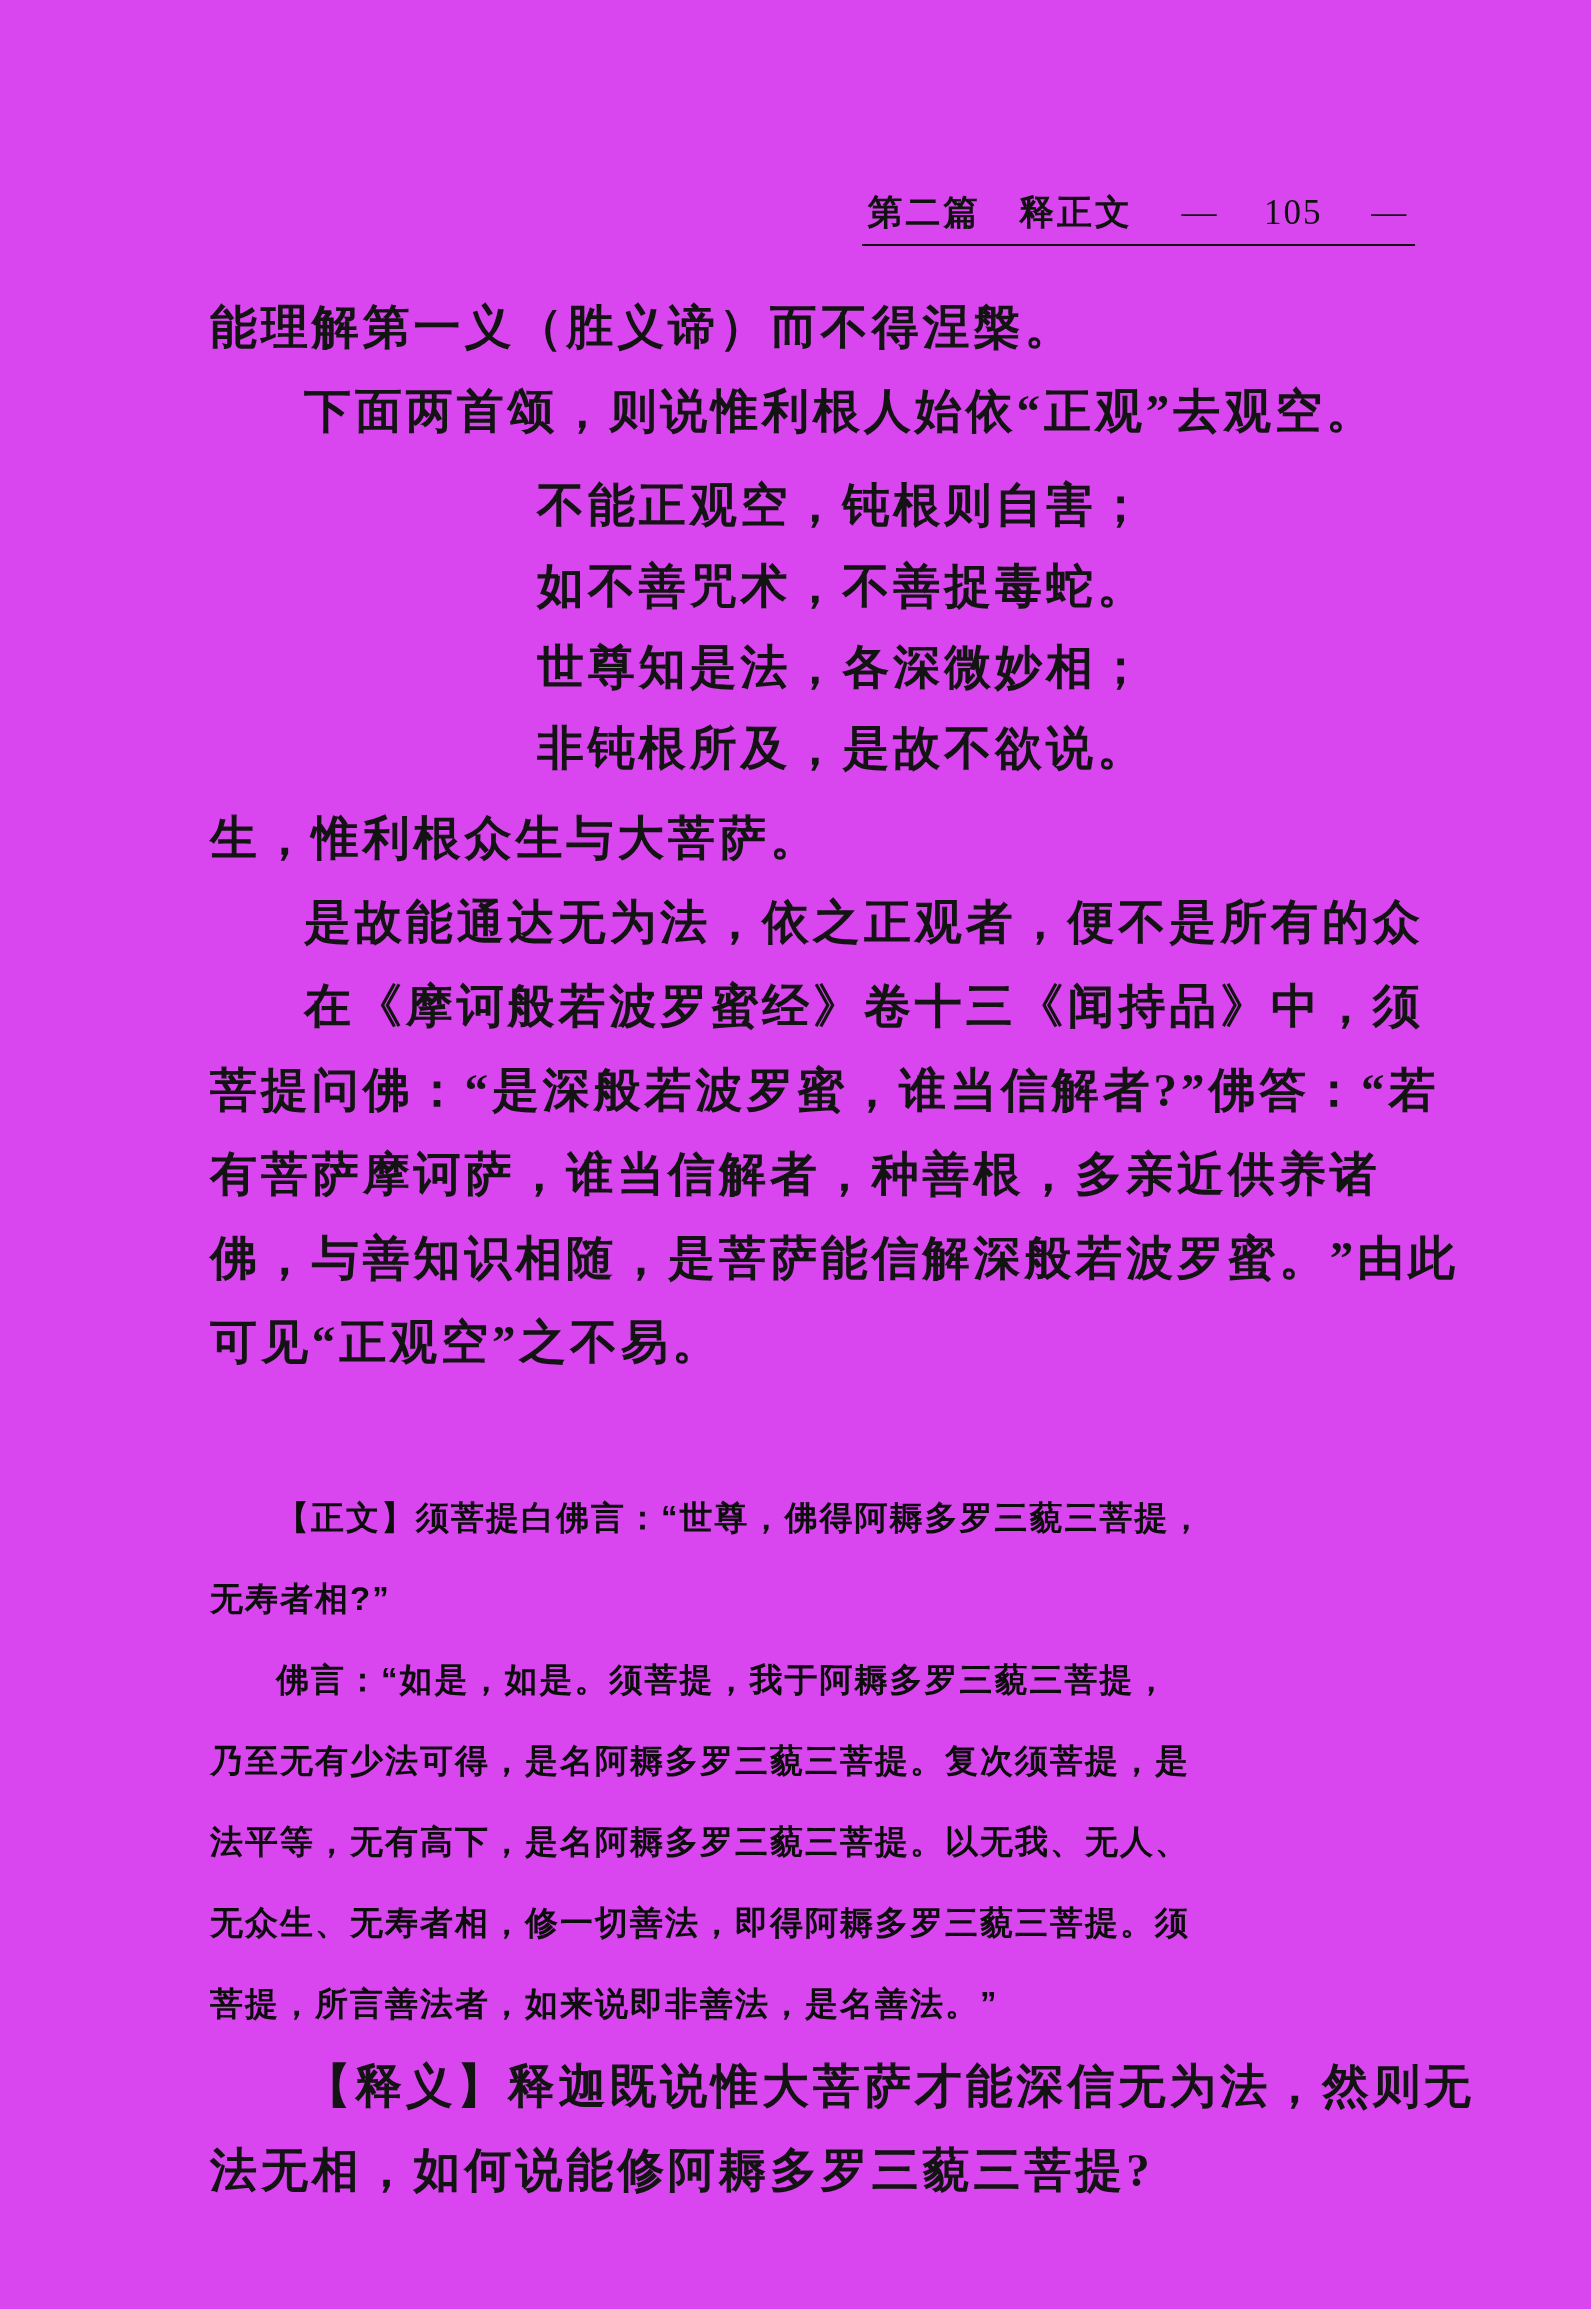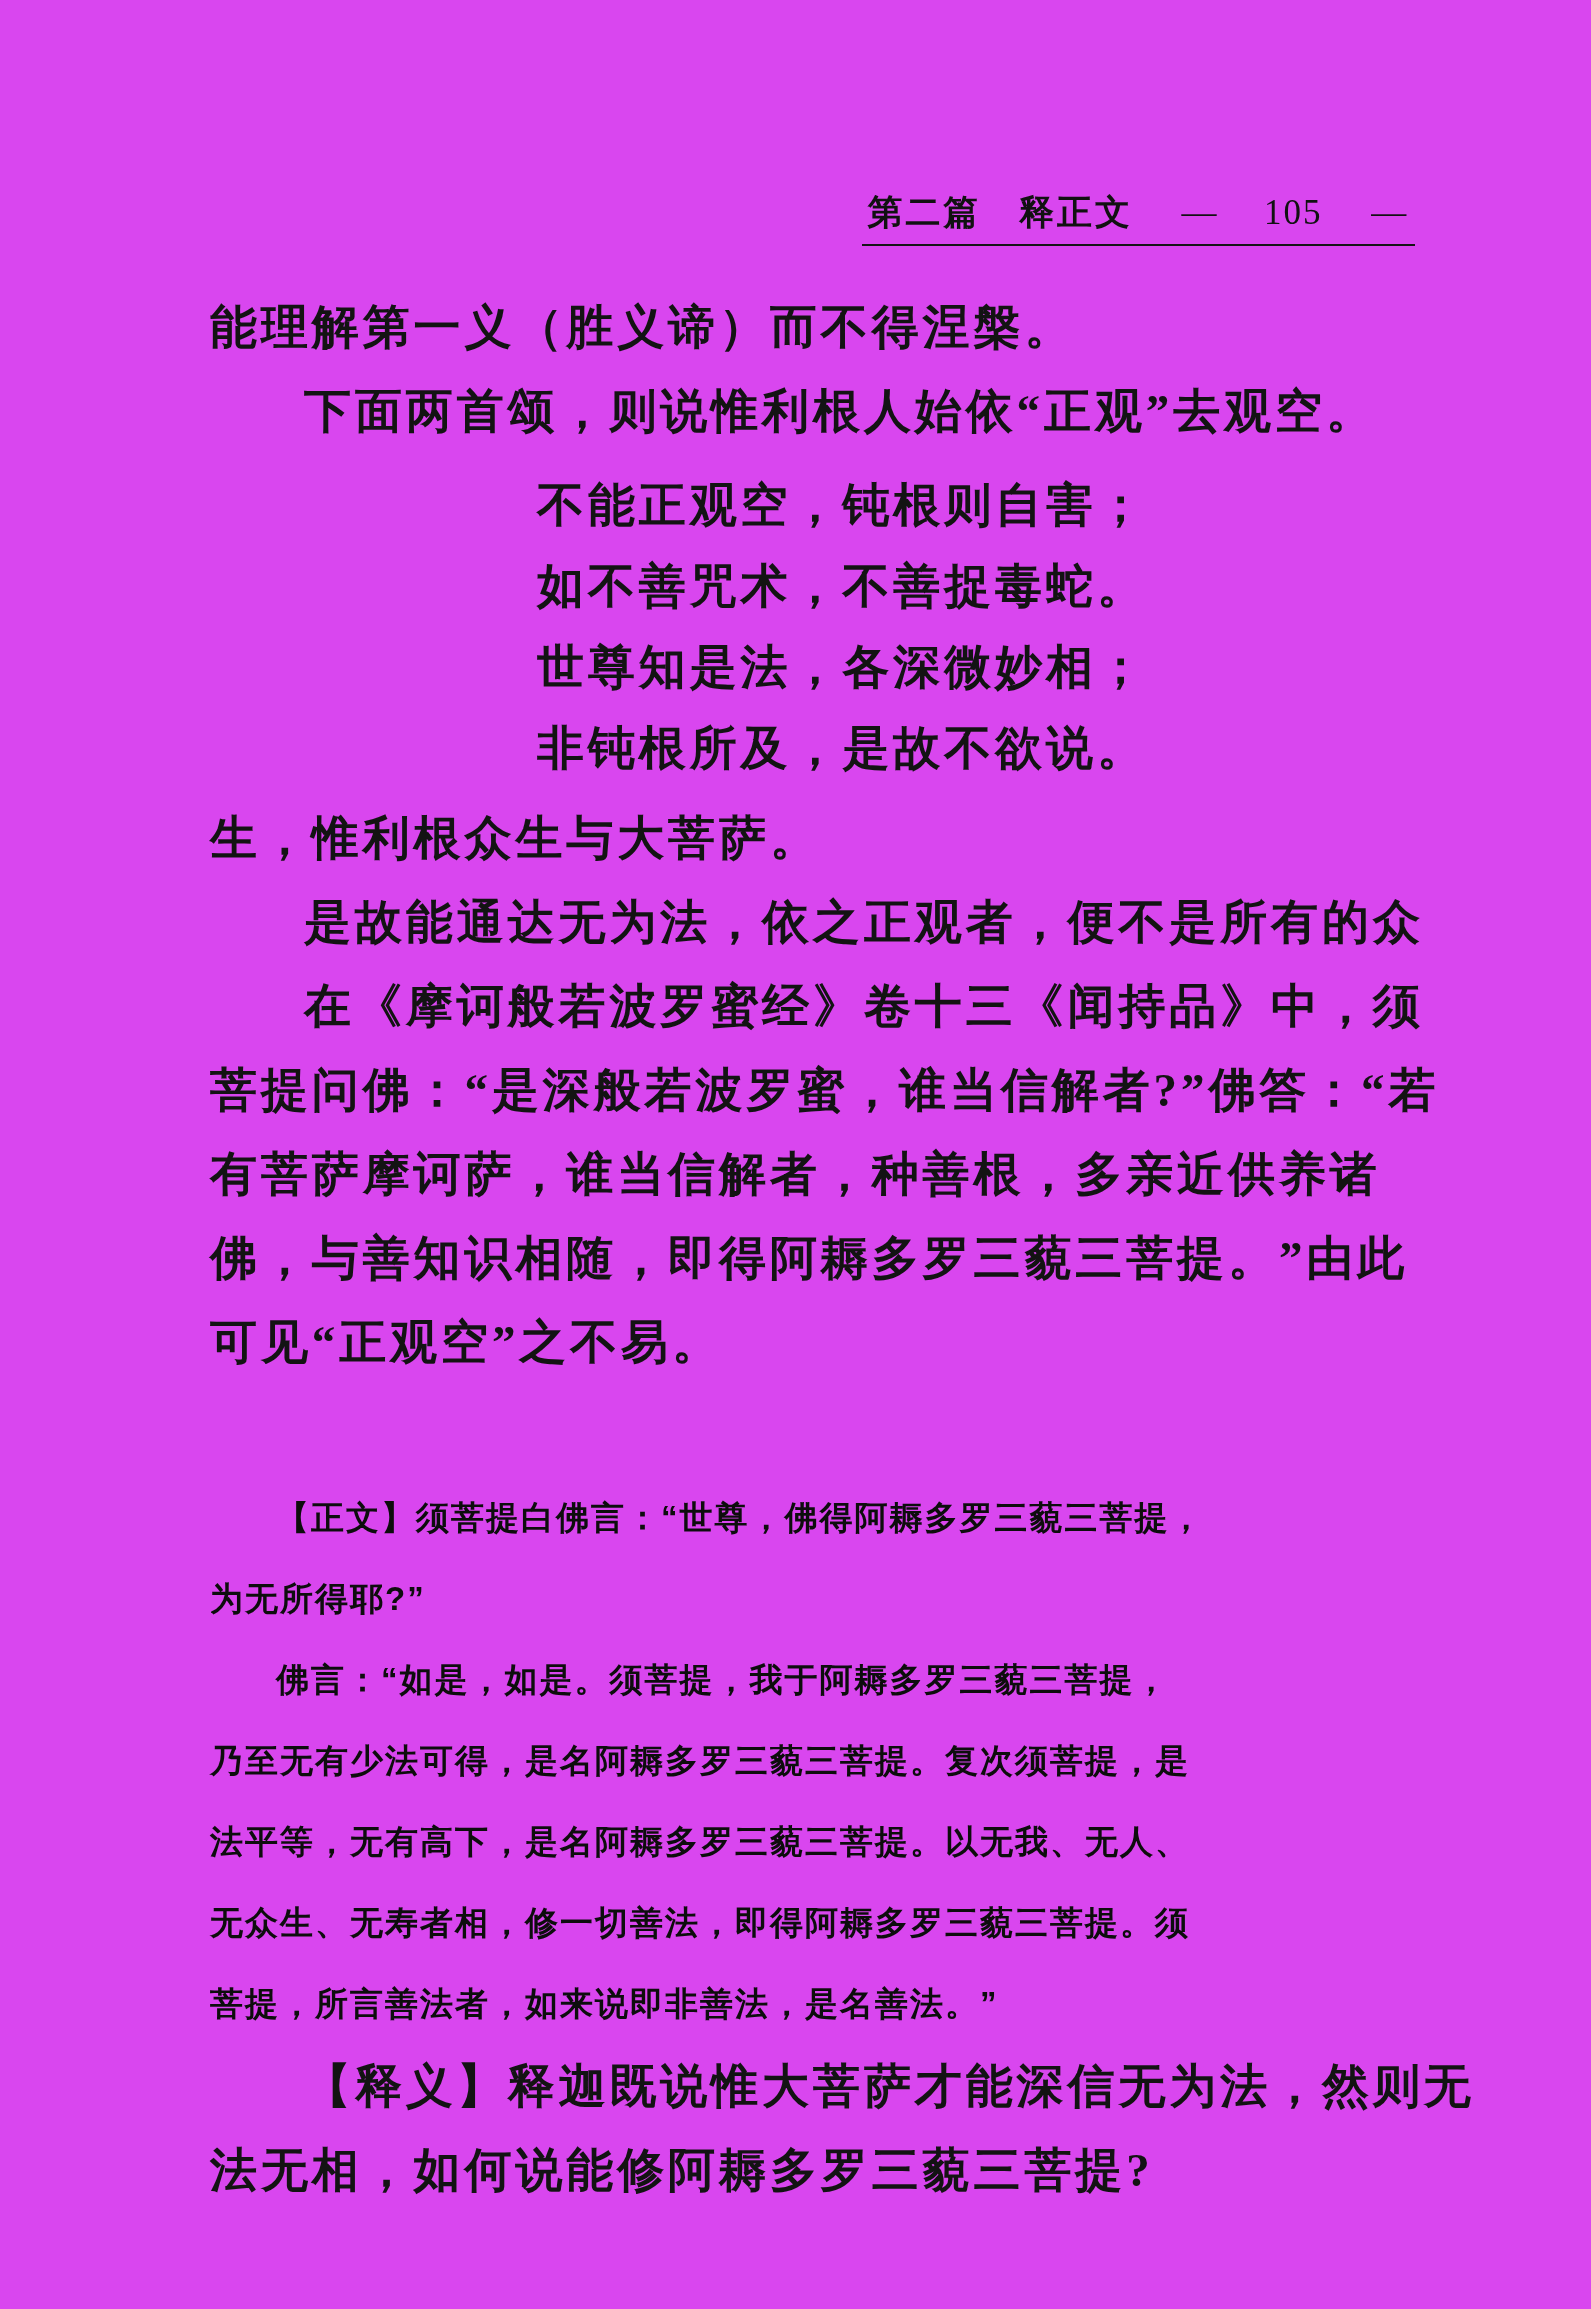--- a/index.html
+++ b/index.html
@@ -76,25 +76,25 @@
       <div class="line body indent">下面两首颂，则说惟利根人始依“正观”去观空。</div>
       <div class="line verse">不能正观空，钝根则自害；</div>
       <div class="line verse">如不善咒术，不善捉毒蛇。</div>
       <div class="line verse">世尊知是法，各深微妙相；</div>
       <div class="line verse">非钝根所及，是故不欲说。</div>
       <div class="line body">生，惟利根众生与大菩萨。</div>
       <div class="line body indent">是故能通达无为法，依之正观者，便不是所有的众</div>
       <div class="line body indent">在《摩诃般若波罗蜜经》卷十三《闻持品》中，须</div>
       <div class="line body">菩提问佛：“是深般若波罗蜜，谁当信解者?”佛答：“若</div>
       <div class="line body">有菩萨摩诃萨，谁当信解者，种善根，多亲近供养诸</div>
-      <div class="line body">佛，与善知识相随，即得阿耨多罗三藐三菩提。”由此</div>
+      <div class="line body">佛，与善知识相随，是菩萨能信解深般若波罗蜜。”由此</div>
       <div class="line body">可见“正观空”之不易。</div>
       <div class="line spacer"></div>
       <div class="line bold indent">【正文】须菩提白佛言：“世尊，佛得阿耨多罗三藐三菩提，</div>
-      <div class="line bold">为无所得耶?”</div>
+      <div class="line bold">无寿者相?”</div>
       <div class="line bold indent">佛言：“如是，如是。须菩提，我于阿耨多罗三藐三菩提，</div>
       <div class="line bold">乃至无有少法可得，是名阿耨多罗三藐三菩提。复次须菩提，是</div>
       <div class="line bold">法平等，无有高下，是名阿耨多罗三藐三菩提。以无我、无人、</div>
       <div class="line bold">无众生、无寿者相，修一切善法，即得阿耨多罗三藐三菩提。须</div>
       <div class="line bold">菩提，所言善法者，如来说即非善法，是名善法。”</div>
       <div class="line body indent">【释义】释迦既说惟大菩萨才能深信无为法，然则无</div>
       <div class="line body">法无相，如何说能修阿耨多罗三藐三菩提?</div>
     </div>
 
 </div>

